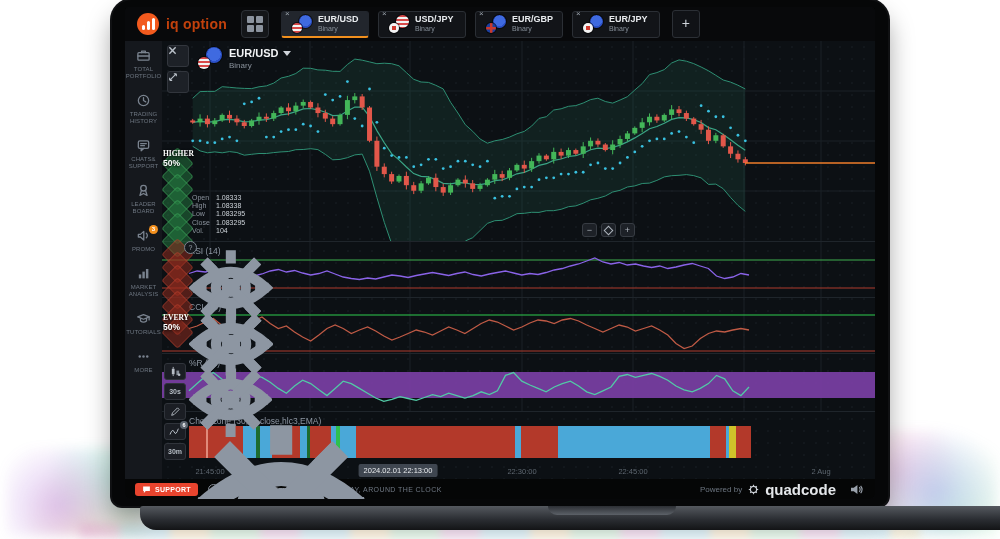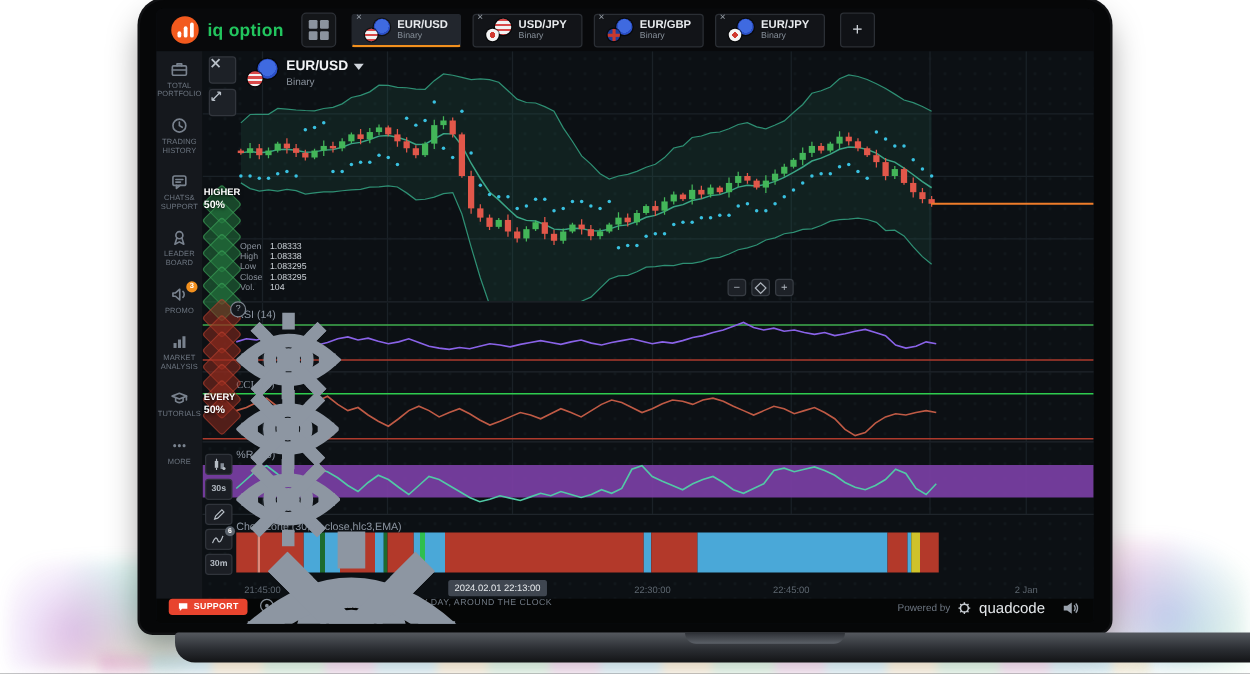--- a/index.html
+++ b/index.html
@@ -23,21 +23,21 @@
     background:radial-gradient(circle at 60% 60%,rgba(90,120,230,.55),transparent 60%),
                radial-gradient(circle at 35% 40%,rgba(220,80,160,.45),transparent 55%),
                radial-gradient(circle at 70% 85%,rgba(90,210,120,.45),transparent 60%);}
   .glow-b{left:80px;top:524px;width:840px;height:15px;filter:blur(4px);opacity:.35;
     background:repeating-linear-gradient(90deg,rgba(200,80,180,.5) 0 40px,rgba(70,180,220,.5) 40px 90px,rgba(240,180,70,.5) 90px 130px,rgba(90,200,120,.5) 130px 180px);}
   
   .topbar{position:absolute;left:0;top:0;width:100%;height:34px;background:#08090b;display:flex;align-items:center;}
   .logo{display:flex;align-items:center;gap:7px;margin-left:12px;}
   .logo-circle{width:22px;height:22px;border-radius:50%;background:#f25a1e;display:flex;align-items:flex-end;justify-content:center;gap:2px;padding-bottom:5px;box-sizing:border-box;}
   .logo-circle i{display:block;width:3px;background:#fff;border-radius:2px;}
-  .logo-text{color:#22c55e;font-size:14px;font-weight:bold;letter-spacing:.2px;}
+  .logo-text{color:#c2410c;font-size:14px;font-weight:bold;letter-spacing:.2px;}
   .gridbtn{width:26px;height:26px;margin-left:14px;background:#141619;border:1px solid #2d3137;border-radius:4px;
            display:grid;grid-template-columns:7px 7px;grid-gap:2px;place-content:center;cursor:pointer;}
   .gridbtn i{width:7px;height:7px;background:#8b939e;border-radius:1px;}
   .tabs{display:flex;gap:9px;margin-left:12px;}
   .tab{position:relative;width:88px;height:27px;background:#121418;border:1px solid #2b2f35;border-radius:3px;
        display:flex;align-items:center;padding-left:6px;box-sizing:border-box;cursor:pointer;}
   .tab.active{background:#22262d;border-color:#22262d;border-bottom:2px solid #f2901e;}
   .tab-x{position:absolute;left:3px;top:-2px;color:#9aa2ab;font-size:8px;line-height:8px;}
   .flagpair{position:relative;width:20px;height:18px;flex:none;margin-left:4px;}
   .flag{position:absolute;border-radius:50%;box-shadow:0 0 0 1px rgba(0,0,0,.55);}
@@ -61,21 +61,21 @@
   .sb-item .lbl{margin-top:3px;color:#6d7681;font-size:6px;line-height:7px;text-align:center;letter-spacing:.1px;}
   .badge{position:absolute;top:4px;right:4px;min-width:9px;height:9px;border-radius:5px;background:#f2901e;
          color:#fff;font-size:6px;line-height:9px;text-align:center;font-weight:bold;}
   
   .chartcol{position:absolute;left:37px;top:34px;width:713px;height:438px;background:#0c1014;
     background-image:radial-gradient(rgba(70,90,100,.10) 1px,transparent 1.3px);background-size:12px 12px;}
   .panel{position:relative;width:100%;box-sizing:border-box;}
   .panel svg{position:absolute;left:0;top:0;}
   #p-main{height:200px;}
   #p-rsi{height:56px;border-top:1px solid #1f252b;}
-  #p-cci{height:56px;border-top:1px solid #1f252b;font-family:Liberation Serif, serif;}
+  #p-cci{height:56px;border-top:1px solid #1f252b;}
   #p-wpr{height:58px;border-top:1px solid #1f252b;}
   #p-chop{height:49px;border-top:1px solid #1f252b;}
   .ind-head{position:absolute;left:27px;top:4px;display:flex;align-items:center;gap:8px;z-index:4;}
   .ind-name{color:#8d96a2;font-size:8.5px;}
   .ihicons{display:flex;gap:7px;align-items:center;}
   .ihicons span{display:inline-flex;width:10px;height:10px;cursor:pointer;}
   
   .cbtn{position:absolute;left:5px;width:22px;height:22px;background:#1d2127;border:1px solid #32363d;border-radius:3px;
         display:flex;align-items:center;justify-content:center;cursor:pointer;z-index:5;padding:0;}
   .asset-head{position:absolute;left:32px;top:6px;display:flex;gap:7px;z-index:5;align-items:flex-start;}
@@ -87,21 +87,21 @@
   .atype{color:#8a929c;font-size:8px;margin-top:2px;}
   .ohlc{position:absolute;left:30px;top:153px;z-index:5;}
   .ohlc div{display:flex;font-size:7px;line-height:8.2px;}
   .ohlc b{color:#8a929c;font-weight:normal;width:24px;}
   .ohlc s{color:#cdd3d9;text-decoration:none;}
   .sentiment{position:absolute;left:0;top:0;width:30px;height:100%;z-index:6;pointer-events:none;}
   .diamond{position:absolute;left:4px;width:21px;height:21px;transform:rotate(45deg);border-radius:3px;}
   .d-green{background:rgba(36,124,64,.5);border:1px solid rgba(70,180,100,.45);}
   .d-red{background:rgba(152,44,30,.5);border:1px solid rgba(205,75,55,.4);}
   .sent-label{position:absolute;left:1px;color:#fff;font-weight:bold;z-index:7;text-shadow:0 1px 3px #000;pointer-events:auto;cursor:pointer;}
-  .sent-label .l1{font-size:7.5px;}
+  .sent-label .l1{font-size:7.5px;font-family:Liberation Serif, serif;}
   .sent-label .l2{font-size:8.5px;}
   .help-circ{position:absolute;left:22px;top:200px;width:11px;height:11px;border-radius:50%;border:1px solid #7b848e;
              color:#9aa2ab;font-size:7px;line-height:11px;text-align:center;z-index:7;pointer-events:auto;cursor:pointer;background:#14181d;}
   .zoomctl{position:absolute;left:420px;top:182px;display:flex;gap:4px;z-index:5;}
   .zbtn{width:15px;height:14px;background:#1d2127;border:1px solid #373c43;border-radius:3px;color:#aeb5bd;
         font-size:9px;line-height:12px;text-align:center;cursor:pointer;padding:0;}
   .zdiamond{display:inline-block;width:5px;height:5px;border:1px solid #aeb5bd;transform:rotate(45deg);margin-top:3px;}
   
   .chopbars{position:absolute;left:27px;top:14px;width:560px;height:32px;display:flex;z-index:2;}
   .chopbars i{height:100%;}
@@ -111,32 +111,32 @@
          color:#b6bdc5;font-size:7px;font-weight:bold;line-height:15px;text-align:center;cursor:pointer;padding:0;
          display:flex;align-items:center;justify-content:center;}
   .mtbtn .bdg{position:absolute;top:-3px;right:-3px;width:8px;height:8px;border-radius:4px;background:#5c646e;color:#fff;
               font-size:5.5px;line-height:8px;font-weight:bold;}
   
   .timeaxis{position:relative;width:100%;height:22px;}
   .tick{position:absolute;top:7px;transform:translateX(-50%);color:#5e6770;font-size:7.5px;white-space:nowrap;}
   .timebadge{position:absolute;top:4px;transform:translateX(-50%);background:#3f4650;color:#e8ebee;font-size:7.5px;
              padding:2px 5px;border-radius:2px;white-space:nowrap;z-index:3;}
   
-  .footer{position:absolute;left:0;top:472px;width:100%;height:20px;background:#050606;display:flex;align-items:flex-start;}
+  .footer{position:absolute;left:0;top:472px;width:100%;height:20px;background:#050606;display:flex;align-items:center;}
   .support-btn{display:flex;align-items:center;gap:4px;background:#e8442e;border:none;border-radius:3px;height:13px;
                margin-left:10px;padding:0 7px;cursor:pointer;}
   .support-btn span{color:#fff;font-size:7px;font-weight:bold;letter-spacing:.3px;}
   .pin{width:9px;height:9px;border-radius:50%;border:1px solid #858d97;margin-left:10px;position:relative;}
   .pin::after{content:"";position:absolute;left:3px;top:3px;width:3px;height:3px;border-radius:50%;background:#858d97;}
   .f-email{color:#d7dbe0;font-size:8px;margin-left:5px;}
   .f-sep{color:#5e6770;font-size:8px;margin:0 5px;}
   .f-avail{color:#707984;font-size:7px;letter-spacing:.4px;}
   .f-right{margin-left:auto;display:flex;align-items:center;gap:6px;margin-right:12px;}
   .f-pow{color:#6d7681;font-size:8px;}
-  .f-brand{color:#e4e7ea;font-size:12px;font-weight:normal;}
+  .f-brand{color:#e4e7ea;font-size:15px;font-weight:bold;}
 </style>
 </head>
 <body>
 
 <div class="glow glow-l"></div>
 <div class="glow glow-r"></div>
 <div class="glow glow-b"></div>
 
 <div class="laptop">
   <div class="screen">
@@ -753,21 +753,21 @@
             <i style="flex: 0 0 2.6%; background: rgb(179, 57, 42);"></i>
           </div>
       </div>
 
       <div class="timeaxis" id="timeaxis">
         <span class="timebadge" id="timebadge" style="left: 236px;">2024.02.01 22:13:00</span>
       <span class="tick" style="left: 48px;">21:45:00</span>
           <span class="tick" style="left: 148px;">22:00:00</span>
           <span class="tick" style="left: 360px;">22:30:00</span>
           <span class="tick" style="left: 471px;">22:45:00</span>
-          <span class="tick" style="left: 659px;">2 Jan</span>
+          <span class="tick" style="left: 659px;">2 Aug</span>
         </div>
 
       <div class="minitools">
         <button class="mtbtn">
           <svg width="11" height="11" viewBox="0 0 12 12">
               <rect x="2" y="3" width="3" height="6" fill="#b6bdc5"></rect>
               <path d="M3.5 1v2 M3.5 9v2" stroke="#b6bdc5"></path>
               <rect x="7" y="5" width="3" height="5" fill="#868e98"></rect>
               <circle cx="10" cy="9.6" r="1.4" fill="#b6bdc5"></circle>
             </svg>

